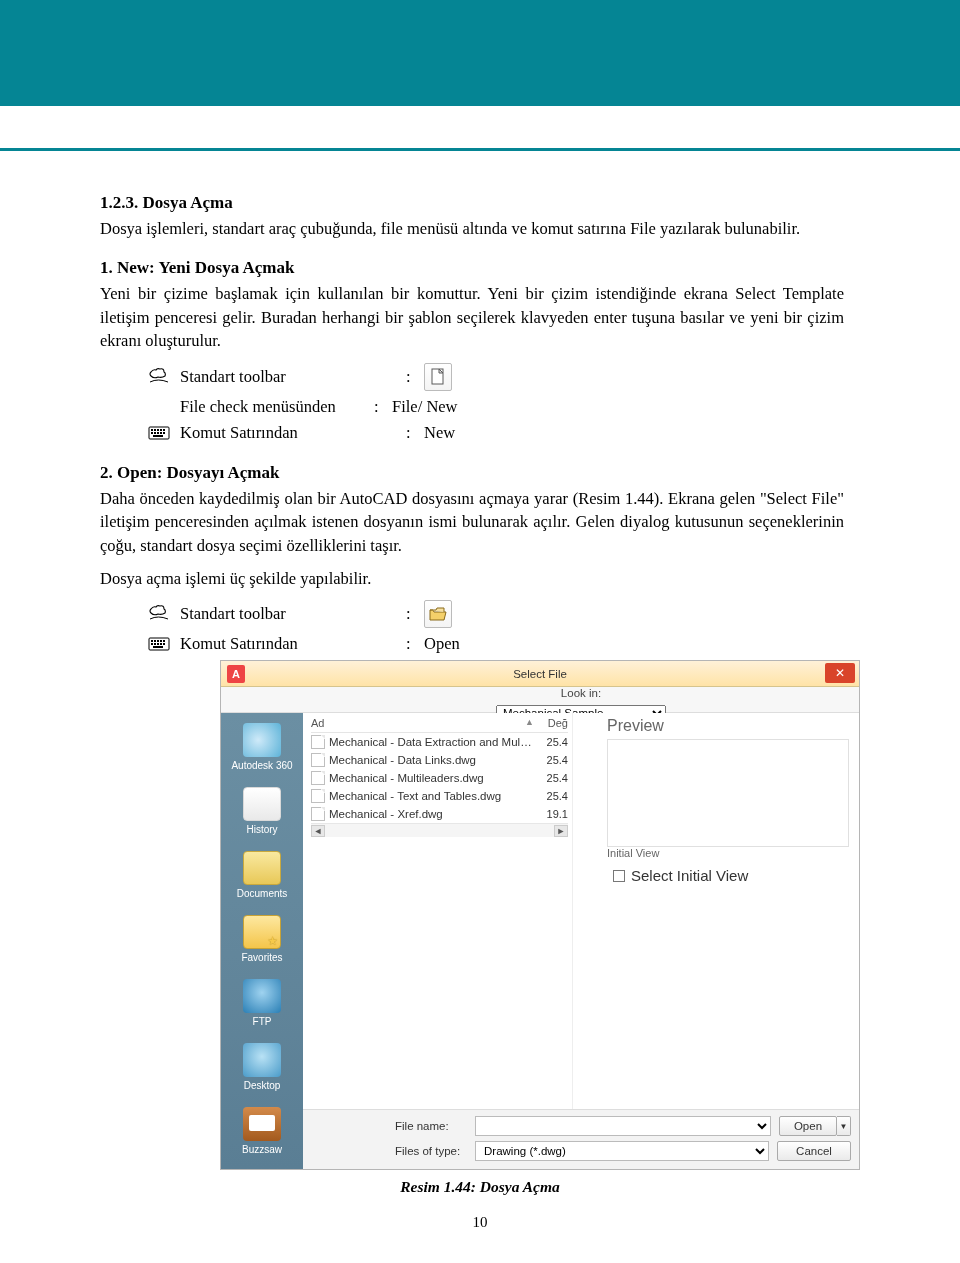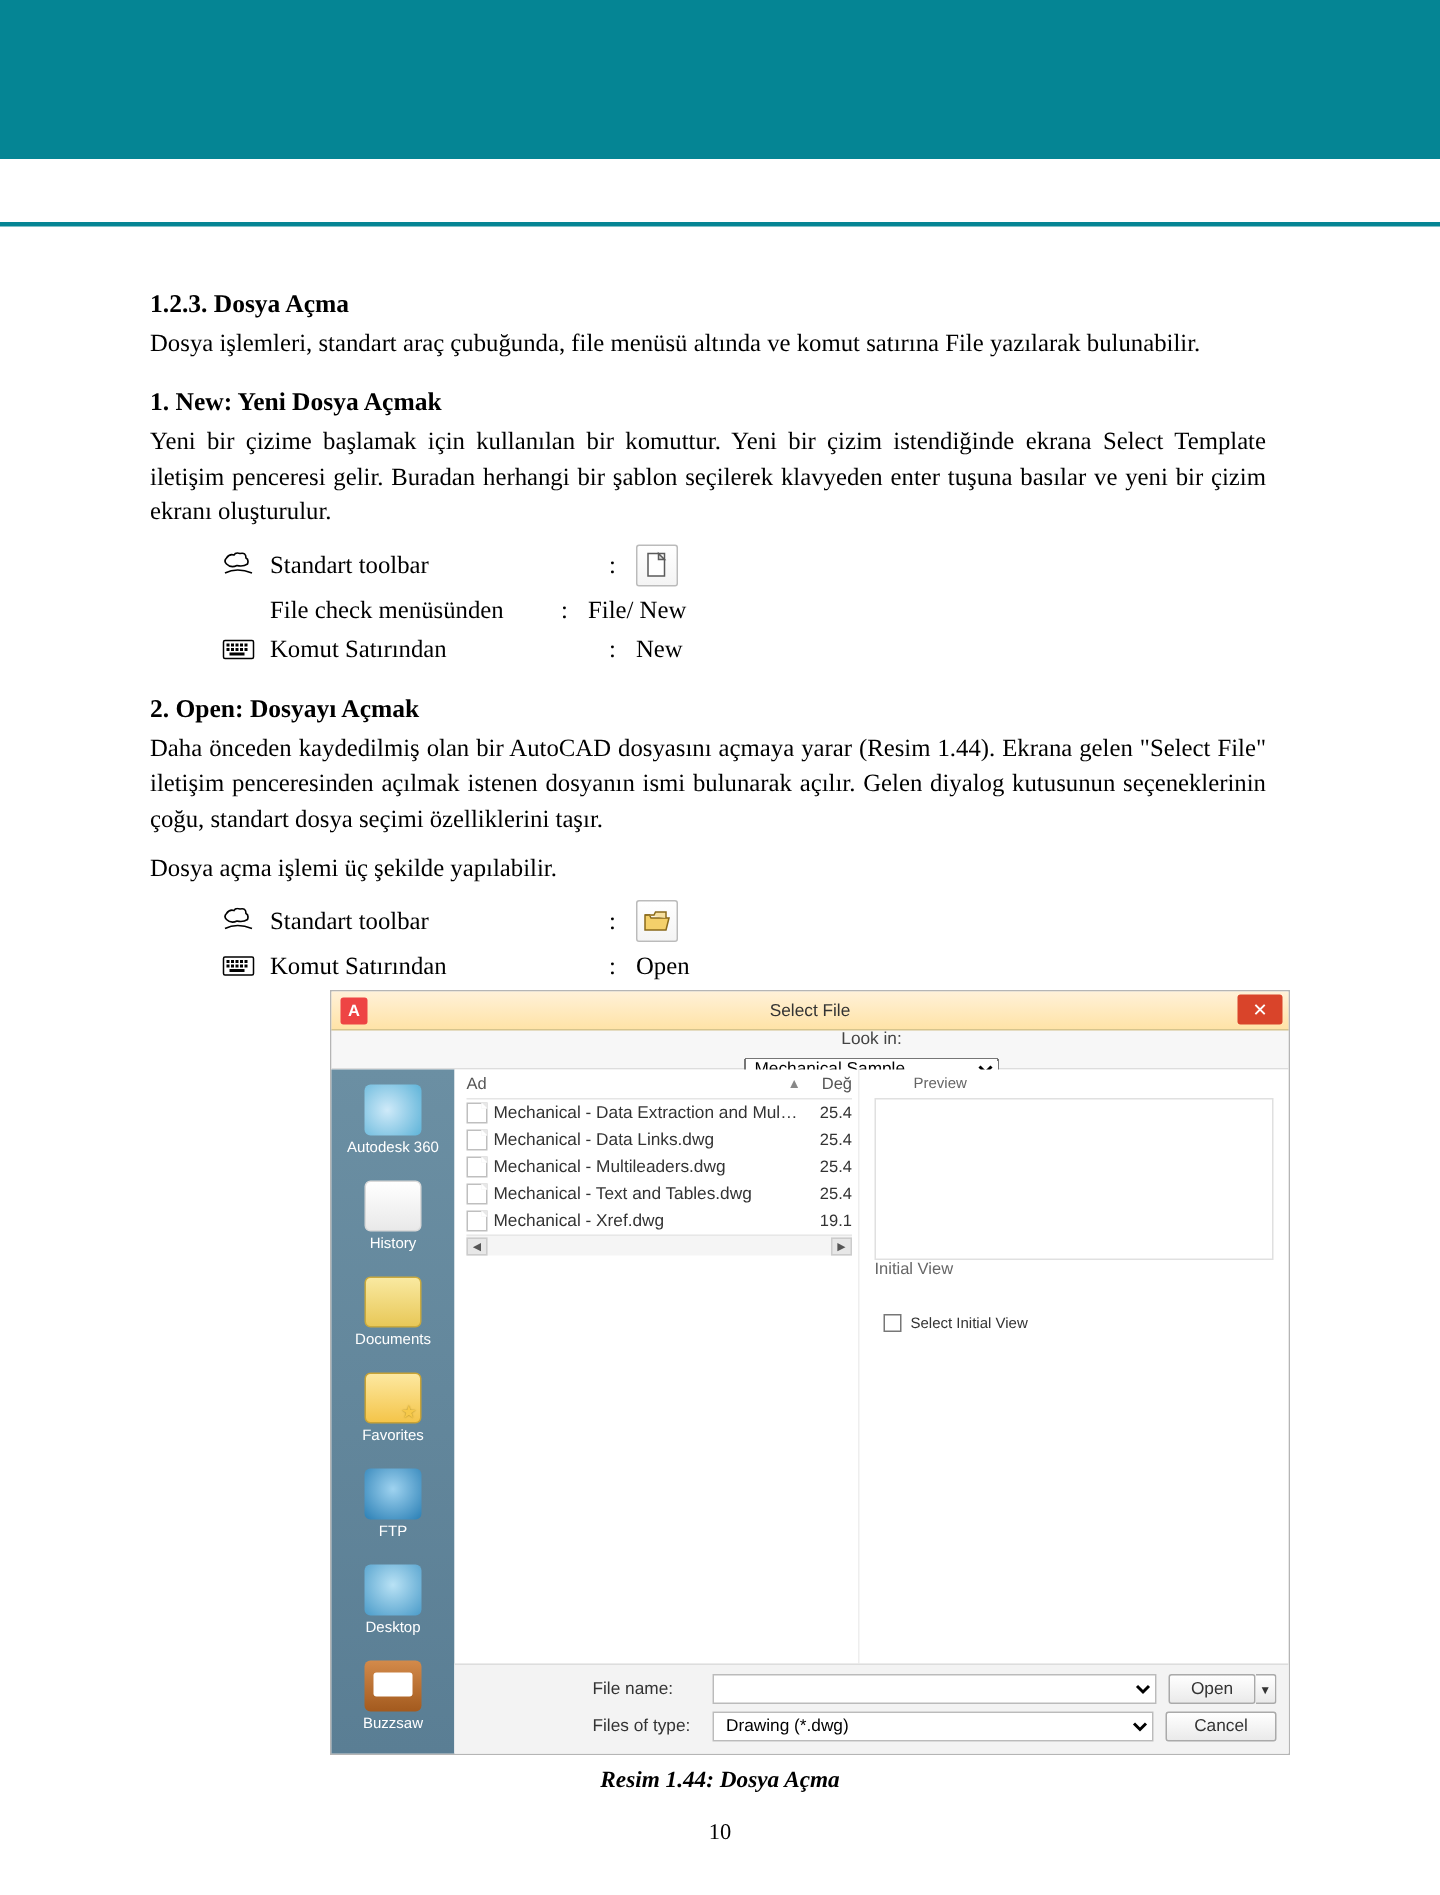--- a/index.html
+++ b/index.html
@@ -71,37 +71,37 @@
   .ic-hist{ background: linear-gradient(#fff,#e9e9e9); border:1px solid #d9d9d9;}
   .ic-docs{ background: linear-gradient(#f9e9a0,#e8c858); border:1px solid #c9a93d;}
   .ic-fav{ background: linear-gradient(#fde8a0,#f4c54a); border:1px solid #c7a235; position:relative;}
   .ic-fav:after{content:"★"; position:absolute; right:2px; bottom:0; font-size:12px; color:#f6c94a; text-shadow:0 0 1px #9a7a1a;}
   .ic-ftp{ background: radial-gradient(circle at 50% 40%, #9fd3f0,#2a7fb5);}
   .ic-desk{ background: radial-gradient(circle at 50% 40%, #b9e2f5,#4a9bc9);}
   .ic-buzz{ background: linear-gradient(#d38a4a,#a35a1e); position:relative;}
   .ic-buzz:after{content:""; position:absolute; left:6px; top:8px; width:26px; height:16px; background:#fff; border-radius:2px;}
 
   .filepane{ flex:1; background:#fff; display:flex; flex-direction:column; }
-  .filepane-top{ flex:1; display:flex; }
+  .filepane-top{ flex:1; display:flex;gap:24px; }
   .filelist{ width:270px; border-right:1px solid #eee; padding:4px 4px 4px 8px; }
   .filelist .hdr{ display:flex; font-size:11px; color:#555; border-bottom:1px solid #e5e5e5; padding-bottom:3px;}
   .filelist .hdr .h1{ flex:1;} .filelist .hdr .h2{ width:34px; text-align:right;}
   .filelist .frow{ display:flex; align-items:center; height:18px; font-size:11.5px;}
   .filelist .frow .fi{ width:14px; height:14px; border:1px solid #bfbfbf; margin-right:4px; position:relative; background:#fff;}
   .filelist .frow .fi:after{content:""; position:absolute; right:-1px; top:-1px; border-left:4px solid #fff; border-top:4px solid #e7e7e7;}
   .filelist .frow .fn{ flex:1; white-space:nowrap; overflow:hidden; text-overflow:ellipsis;}
   .filelist .frow .fs{ width:34px; text-align:right; font-size:11px;}
   .scrollbar{ height:14px; display:flex; align-items:center; background:#f5f5f5; border-top:1px solid #e7e7e7; margin-top:auto;}
   .scrollbar .sbtn{ width:14px; height:12px; background:#e7e7e7; border:1px solid #ccc; display:flex;align-items:center;justify-content:center;font-size:9px;color:#555;}
   .scrollbar .strack{ flex:1;}
   .preview{ flex:1; padding:4px 10px; }
-  .preview .plabel{ font-size:10px; color:#666;margin-left:26px; }
+  .preview .plabel{ font-size:16px; color:#666; }
   .preview .pbox{ border:1px solid #e0e0e0; height:108px; margin-top:4px; background:#fff;}
   .preview .ivlabel{ font-size:11px; color:#666; margin-top:0;}
-  .preview .ivrow{ margin-top:24px; font-size:10px; display:flex; align-items:center; gap:6px; padding-left:6px;}
+  .preview .ivrow{ margin-top:8px; font-size:15px; display:flex; align-items:center; gap:6px; padding-left:6px;}
   .preview .ivrow .cb{ width:12px;height:12px;border:1px solid #777;background:#fff;}
 
   .dlg-footer{ background:#f3f3f3; border-top:1px solid #ddd; padding:6px 8px 8px 92px; display:flex; flex-direction:column; gap:5px;}
   .frow2{ display:flex; align-items:center; gap:8px;}
   .frow2 .flab{ width:72px; font-size:11.5px;}
   .frow2 .finput{ flex:1; height:20px; border:1px solid #bbb; background:#fff; font-size:11.5px; padding:0 4px;}
   .fbtn{ width:58px; height:20px; border:1px solid #aaa; background:linear-gradient(#fff,#eaeaea); font-size:11.5px; display:flex;align-items:center;justify-content:center; border-radius:2px;}
   .fdrop{ width:14px; height:20px; border:1px solid #aaa; border-left:none; background:linear-gradient(#fff,#eaeaea); display:flex;align-items:center;justify-content:center; font-size:8px; border-radius:0 2px 2px 0;}
   select.finput{ padding:0 2px;}
 </style>

